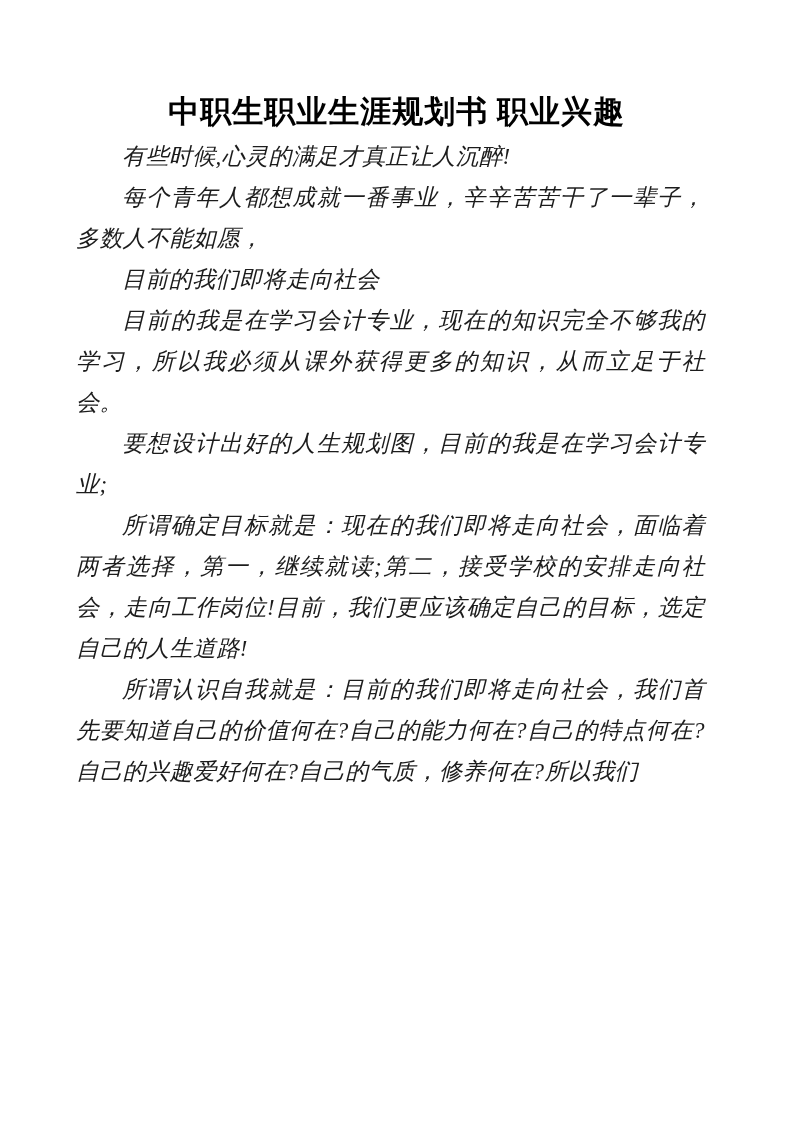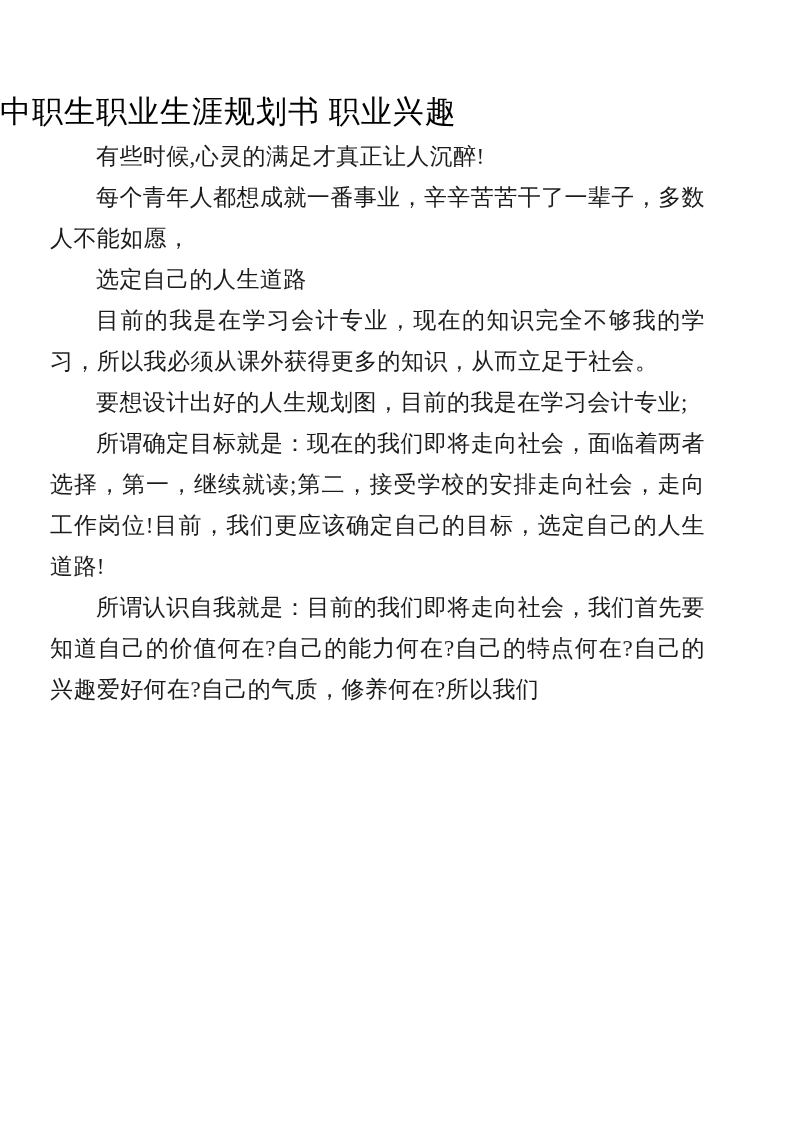--- a/index.html
+++ b/index.html
@@ -15,29 +15,31 @@
     overflow: hidden;
     font-family: "Liberation Serif", "DejaVu Serif", serif;
     color: #1c1c1c;
     box-sizing: border-box;
     padding-top: 88px;
   }
   .doc-title {
     margin: 0;
     padding: 0;
     width: 100%;
+    text-align: center;
     font-size: 31px;
-    font-weight: 400;
+    font-weight: 700;
     line-height: 48px;
     color: #000000;
     letter-spacing: 1px;
     white-space: nowrap;
   }
   .doc-body {
-    margin: 0 88px 0 50px; 
+    margin: 0 88px 0 76px; 
+    font-style: italic;
   }
   .doc-body p {
     margin: 0;
     padding: 0;
     font-size: 23px;
     line-height: 41px;
     letter-spacing: 0.4px;
     text-align: justify;
     text-indent: 2em;
     color: #1c1c1c;
@@ -45,19 +47,19 @@
 </style>
 </head>
 <body>
 
 <div class="page">
   <h1 class="doc-title">中职生职业生涯规划书 职业兴趣</h1>
 
   <div class="doc-body">
     <p>有些时候,心灵的满足才真正让人沉醉!</p>
     <p>每个青年人都想成就一番事业，辛辛苦苦干了一辈子，多数人不能如愿，</p>
-    <p>选定自己的人生道路</p>
+    <p>目前的我们即将走向社会</p>
     <p>目前的我是在学习会计专业，现在的知识完全不够我的学习，所以我必须从课外获得更多的知识，从而立足于社会。</p>
     <p>要想设计出好的人生规划图，目前的我是在学习会计专业;</p>
     <p>所谓确定目标就是：现在的我们即将走向社会，面临着两者选择，第一，继续就读;第二，接受学校的安排走向社会，走向工作岗位!目前，我们更应该确定自己的目标，选定自己的人生道路!</p>
     <p>所谓认识自我就是：目前的我们即将走向社会，我们首先要知道自己的价值何在?自己的能力何在?自己的特点何在?自己的兴趣爱好何在?自己的气质，修养何在?所以我们</p>
   </div>
 </div>
 
 </body></html>

